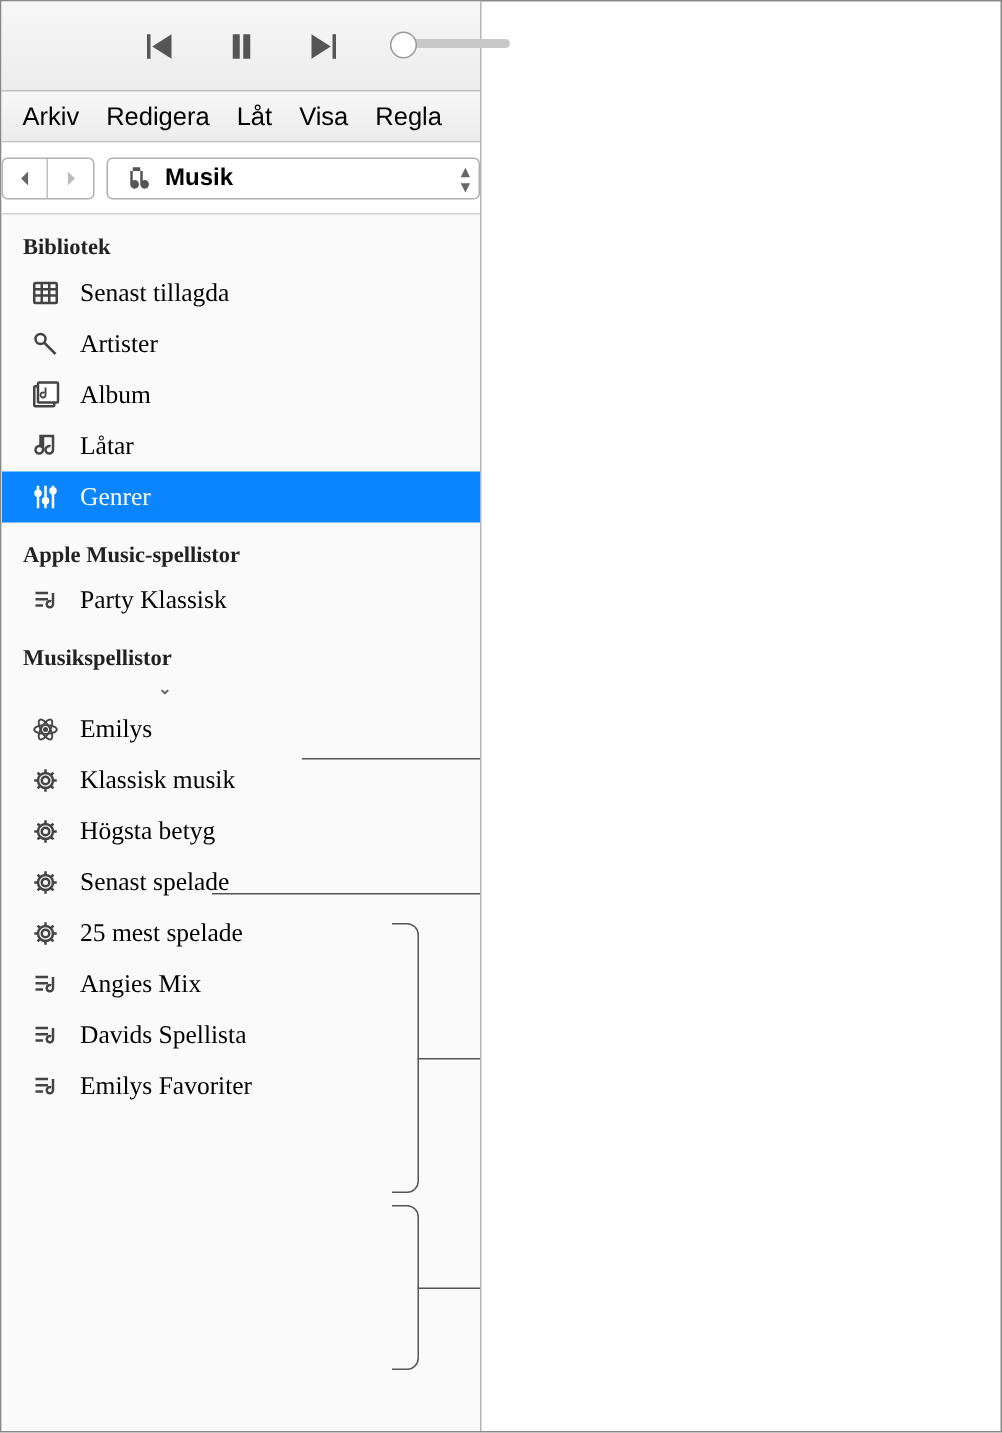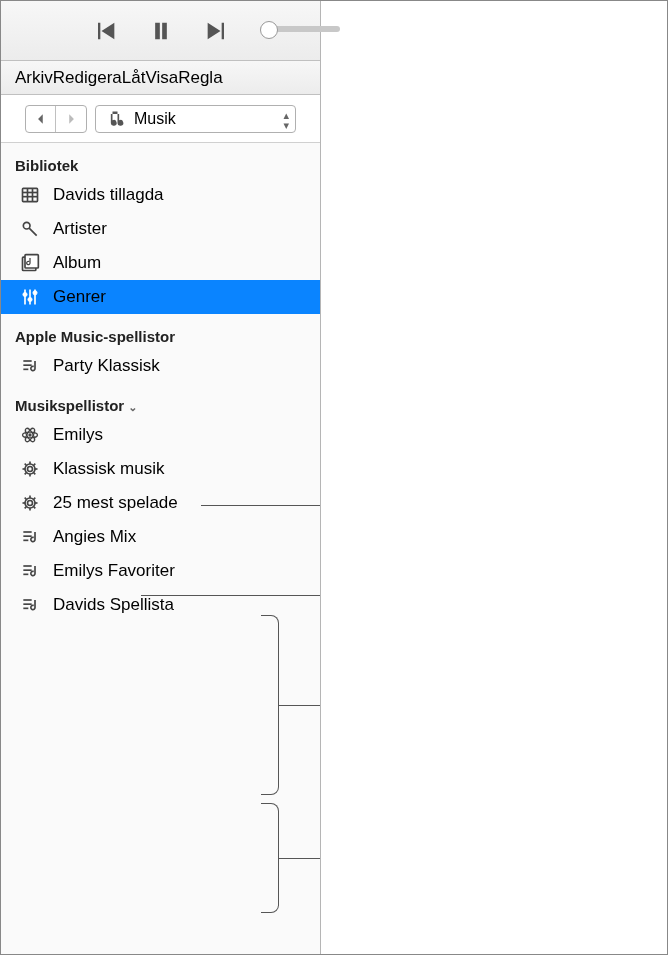--- a/index.html
+++ b/index.html
@@ -38,34 +38,36 @@
     width: 80px; height: 6px; background:#c8c8c8; border-radius:3px;
   }
   .volume::after{
     content:""; position:absolute; left:0; top:-5px; width:16px; height:16px;
     background:#fff; border:1px solid #999; border-radius:50%;
   }
   .menubar {
     height: 34px;
     display:flex;
     align-items:center;
+    gap: 18px;
     padding: 0 14px;
     background: linear-gradient(#f7f7f7,#ececec);
     border-bottom: 1px solid #c0c0c0;
     font-size: 17px;
   }
   .menubar span { cursor: default; }
   .navrow {
     height: 48px;
     display:flex;
     align-items:center;
-    padding: 0 24px;
+    padding: 0 0;
     gap: 8px;
     background:#fff;
     border-bottom: 1px solid #d0d0d0;
+    font-weight: bold;
   }
   .navseg {
     display:flex;
     border:1px solid #b0b0b0;
     border-radius:4px;
     overflow:hidden;
     background:#fff;
   }
   .navbtn {
     width: 30px; height:26px; display:flex;align-items:center;justify-content:center;
@@ -82,41 +84,41 @@
     display:flex;
     align-items:center;
     padding:0 8px;
     gap:8px;
     font-size:16px;
     position:relative;
   }
   .source-select .chev {
     position:absolute; right:6px; top:4px; font-size:11px; line-height:10px; color:#666;
   }
-  .listwrap { flex:1; overflow:auto; padding-bottom:36px; }
+  .listwrap { flex:1; overflow:auto; padding-bottom:36px;font-family:Liberation Serif, serif; }
   .section-title {
     font-weight:700;
     font-size:15px;
     padding: 14px 14px 4px 14px;
     color:#222;
   }
   .disclosure {
-    display:inline-flex; align-items:flex-end; gap:4px;
+    display:inline-flex; align-items:flex-end; gap:4px;flex-direction:column;
   }
   .row {
     display:flex;
     align-items:center;
     gap:12px;
     padding: 6px 14px 6px 18px;
     font-size:17px;
     cursor: default;
   }
   .row.selected {
     background:#0a84ff;
-    color:#000000;
+    color:#ffffff;
   }
   .row.selected .ic svg, .row.selected .ic { filter:none; }
   .row.selected .ic path, .row.selected .ic rect, .row.selected .ic circle { stroke:#fff; fill:#fff; }
   .ic {
     width:22px; height:22px; display:flex;align-items:center;justify-content:center;
   }
   .ic svg { width:20px; height:20px; }
   .callout {
     position:absolute;
     border-top: 1.5px solid #555;
@@ -199,40 +201,48 @@
         <div class="row">
           <span class="ic">
             <svg viewBox="0 0 24 24">
               <rect x="3" y="4" width="18" height="16" rx="1" fill="none" stroke="#444" stroke-width="2"></rect>
               <line x1="3" y1="9" x2="21" y2="9" stroke="#444" stroke-width="2"></line>
               <line x1="3" y1="14" x2="21" y2="14" stroke="#444" stroke-width="2"></line>
               <line x1="9" y1="4" x2="9" y2="20" stroke="#444" stroke-width="2"></line>
               <line x1="15" y1="4" x2="15" y2="20" stroke="#444" stroke-width="2"></line>
             </svg>
           </span>
-          <span>Davids tillagda</span>
+          <span>Senast tillagda</span>
         </div>
         <div class="row">
           <span class="ic">
             <svg viewBox="0 0 24 24">
               <circle cx="8" cy="8" r="4" fill="none" stroke="#444" stroke-width="2"></circle>
               <line x1="11" y1="11" x2="20" y2="20" stroke="#444" stroke-width="2"></line>
             </svg>
           </span>
           <span>Artister</span>
         </div>
         <div class="row">
           <span class="ic">
             <svg viewBox="0 0 24 24">
               <rect x="3" y="5" width="16" height="16" rx="1" fill="none" stroke="#444" stroke-width="2"></rect>
               <rect x="6" y="2" width="16" height="16" rx="1" fill="#fff" stroke="#444" stroke-width="2"></rect>
               <path d="M12 6v6a2 2 0 1 1-1-1.7" fill="none" stroke="#444" stroke-width="1.5"></path>
             </svg>
           </span>
           <span>Album</span>
+        </div>
+        <div class="row">
+          <span class="ic">
+            <svg viewBox="0 0 24 24">
+              <path d="M10 4v11a3 3 0 1 1-2-2.8V4h10v11a3 3 0 1 1-2-2.8" fill="none" stroke="#444" stroke-width="2"></path>
+            </svg>
+          </span>
+          <span>Låtar</span>
         </div>
         <div class="row selected">
           <span class="ic">
             <svg viewBox="0 0 24 24">
               <line x1="6" y1="3" x2="6" y2="21" stroke="#fff" stroke-width="2"></line>
               <line x1="12" y1="3" x2="12" y2="21" stroke="#fff" stroke-width="2"></line>
               <line x1="18" y1="3" x2="18" y2="21" stroke="#fff" stroke-width="2"></line>
               <circle cx="6" cy="9" r="2.5" fill="#fff"></circle>
               <circle cx="12" cy="15" r="2.5" fill="#fff"></circle>
               <circle cx="18" cy="7" r="2.5" fill="#fff"></circle>
@@ -302,20 +312,58 @@
                 <line x1="12" y1="3" x2="12" y2="6" transform="rotate(90 12 12)"></line>
                 <line x1="12" y1="3" x2="12" y2="6" transform="rotate(135 12 12)"></line>
                 <line x1="12" y1="3" x2="12" y2="6" transform="rotate(180 12 12)"></line>
                 <line x1="12" y1="3" x2="12" y2="6" transform="rotate(225 12 12)"></line>
                 <line x1="12" y1="3" x2="12" y2="6" transform="rotate(270 12 12)"></line>
                 <line x1="12" y1="3" x2="12" y2="6" transform="rotate(315 12 12)"></line>
               </g>
               <circle cx="12" cy="12" r="6" fill="none" stroke="#444" stroke-width="2"></circle>
             </svg>
           </span>
+          <span>Högsta betyg</span>
+        </div>
+        <div class="row">
+          <span class="ic">
+            <svg viewBox="0 0 24 24">
+              <circle cx="12" cy="12" r="3" fill="none" stroke="#444" stroke-width="2"></circle>
+              <g stroke="#444" stroke-width="2">
+                <line x1="12" y1="3" x2="12" y2="6" transform="rotate(0 12 12)"></line>
+                <line x1="12" y1="3" x2="12" y2="6" transform="rotate(45 12 12)"></line>
+                <line x1="12" y1="3" x2="12" y2="6" transform="rotate(90 12 12)"></line>
+                <line x1="12" y1="3" x2="12" y2="6" transform="rotate(135 12 12)"></line>
+                <line x1="12" y1="3" x2="12" y2="6" transform="rotate(180 12 12)"></line>
+                <line x1="12" y1="3" x2="12" y2="6" transform="rotate(225 12 12)"></line>
+                <line x1="12" y1="3" x2="12" y2="6" transform="rotate(270 12 12)"></line>
+                <line x1="12" y1="3" x2="12" y2="6" transform="rotate(315 12 12)"></line>
+              </g>
+              <circle cx="12" cy="12" r="6" fill="none" stroke="#444" stroke-width="2"></circle>
+            </svg>
+          </span>
+          <span>Senast spelade</span>
+        </div>
+        <div class="row">
+          <span class="ic">
+            <svg viewBox="0 0 24 24">
+              <circle cx="12" cy="12" r="3" fill="none" stroke="#444" stroke-width="2"></circle>
+              <g stroke="#444" stroke-width="2">
+                <line x1="12" y1="3" x2="12" y2="6" transform="rotate(0 12 12)"></line>
+                <line x1="12" y1="3" x2="12" y2="6" transform="rotate(45 12 12)"></line>
+                <line x1="12" y1="3" x2="12" y2="6" transform="rotate(90 12 12)"></line>
+                <line x1="12" y1="3" x2="12" y2="6" transform="rotate(135 12 12)"></line>
+                <line x1="12" y1="3" x2="12" y2="6" transform="rotate(180 12 12)"></line>
+                <line x1="12" y1="3" x2="12" y2="6" transform="rotate(225 12 12)"></line>
+                <line x1="12" y1="3" x2="12" y2="6" transform="rotate(270 12 12)"></line>
+                <line x1="12" y1="3" x2="12" y2="6" transform="rotate(315 12 12)"></line>
+              </g>
+              <circle cx="12" cy="12" r="6" fill="none" stroke="#444" stroke-width="2"></circle>
+            </svg>
+          </span>
           <span>25 mest spelade</span>
         </div>
         <div class="row">
           <span class="ic">
             <svg viewBox="0 0 24 24">
               <line x1="4" y1="6" x2="14" y2="6" stroke="#444" stroke-width="2"></line>
               <line x1="4" y1="11" x2="14" y2="11" stroke="#444" stroke-width="2"></line>
               <line x1="4" y1="16" x2="10" y2="16" stroke="#444" stroke-width="2"></line>
               <path d="M18 6v9a2.5 2.5 0 1 1-1.5-2.3" fill="none" stroke="#444" stroke-width="2"></path>
             </svg>
@@ -324,32 +372,32 @@
         </div>
         <div class="row">
           <span class="ic">
             <svg viewBox="0 0 24 24">
               <line x1="4" y1="6" x2="14" y2="6" stroke="#444" stroke-width="2"></line>
               <line x1="4" y1="11" x2="14" y2="11" stroke="#444" stroke-width="2"></line>
               <line x1="4" y1="16" x2="10" y2="16" stroke="#444" stroke-width="2"></line>
               <path d="M18 6v9a2.5 2.5 0 1 1-1.5-2.3" fill="none" stroke="#444" stroke-width="2"></path>
             </svg>
           </span>
-          <span>Emilys Favoriter</span>
+          <span>Davids Spellista</span>
         </div>
         <div class="row">
           <span class="ic">
             <svg viewBox="0 0 24 24">
               <line x1="4" y1="6" x2="14" y2="6" stroke="#444" stroke-width="2"></line>
               <line x1="4" y1="11" x2="14" y2="11" stroke="#444" stroke-width="2"></line>
               <line x1="4" y1="16" x2="10" y2="16" stroke="#444" stroke-width="2"></line>
               <path d="M18 6v9a2.5 2.5 0 1 1-1.5-2.3" fill="none" stroke="#444" stroke-width="2"></path>
             </svg>
           </span>
-          <span>Davids Spellista</span>
+          <span>Emilys Favoriter</span>
         </div>
       </div>
 
     
     <div class="callout" style="left:200px; top:362px; width:140px;"></div>
     <div class="callout" style="left:140px; top:452px; width:200px;"></div>
     <div class="bracket" style="left:260px; top:472px; height:180px; width:18px;"></div>
     <div class="bracket" style="left:260px; top:660px; height:110px; width:18px;"></div>
 
   </div>

